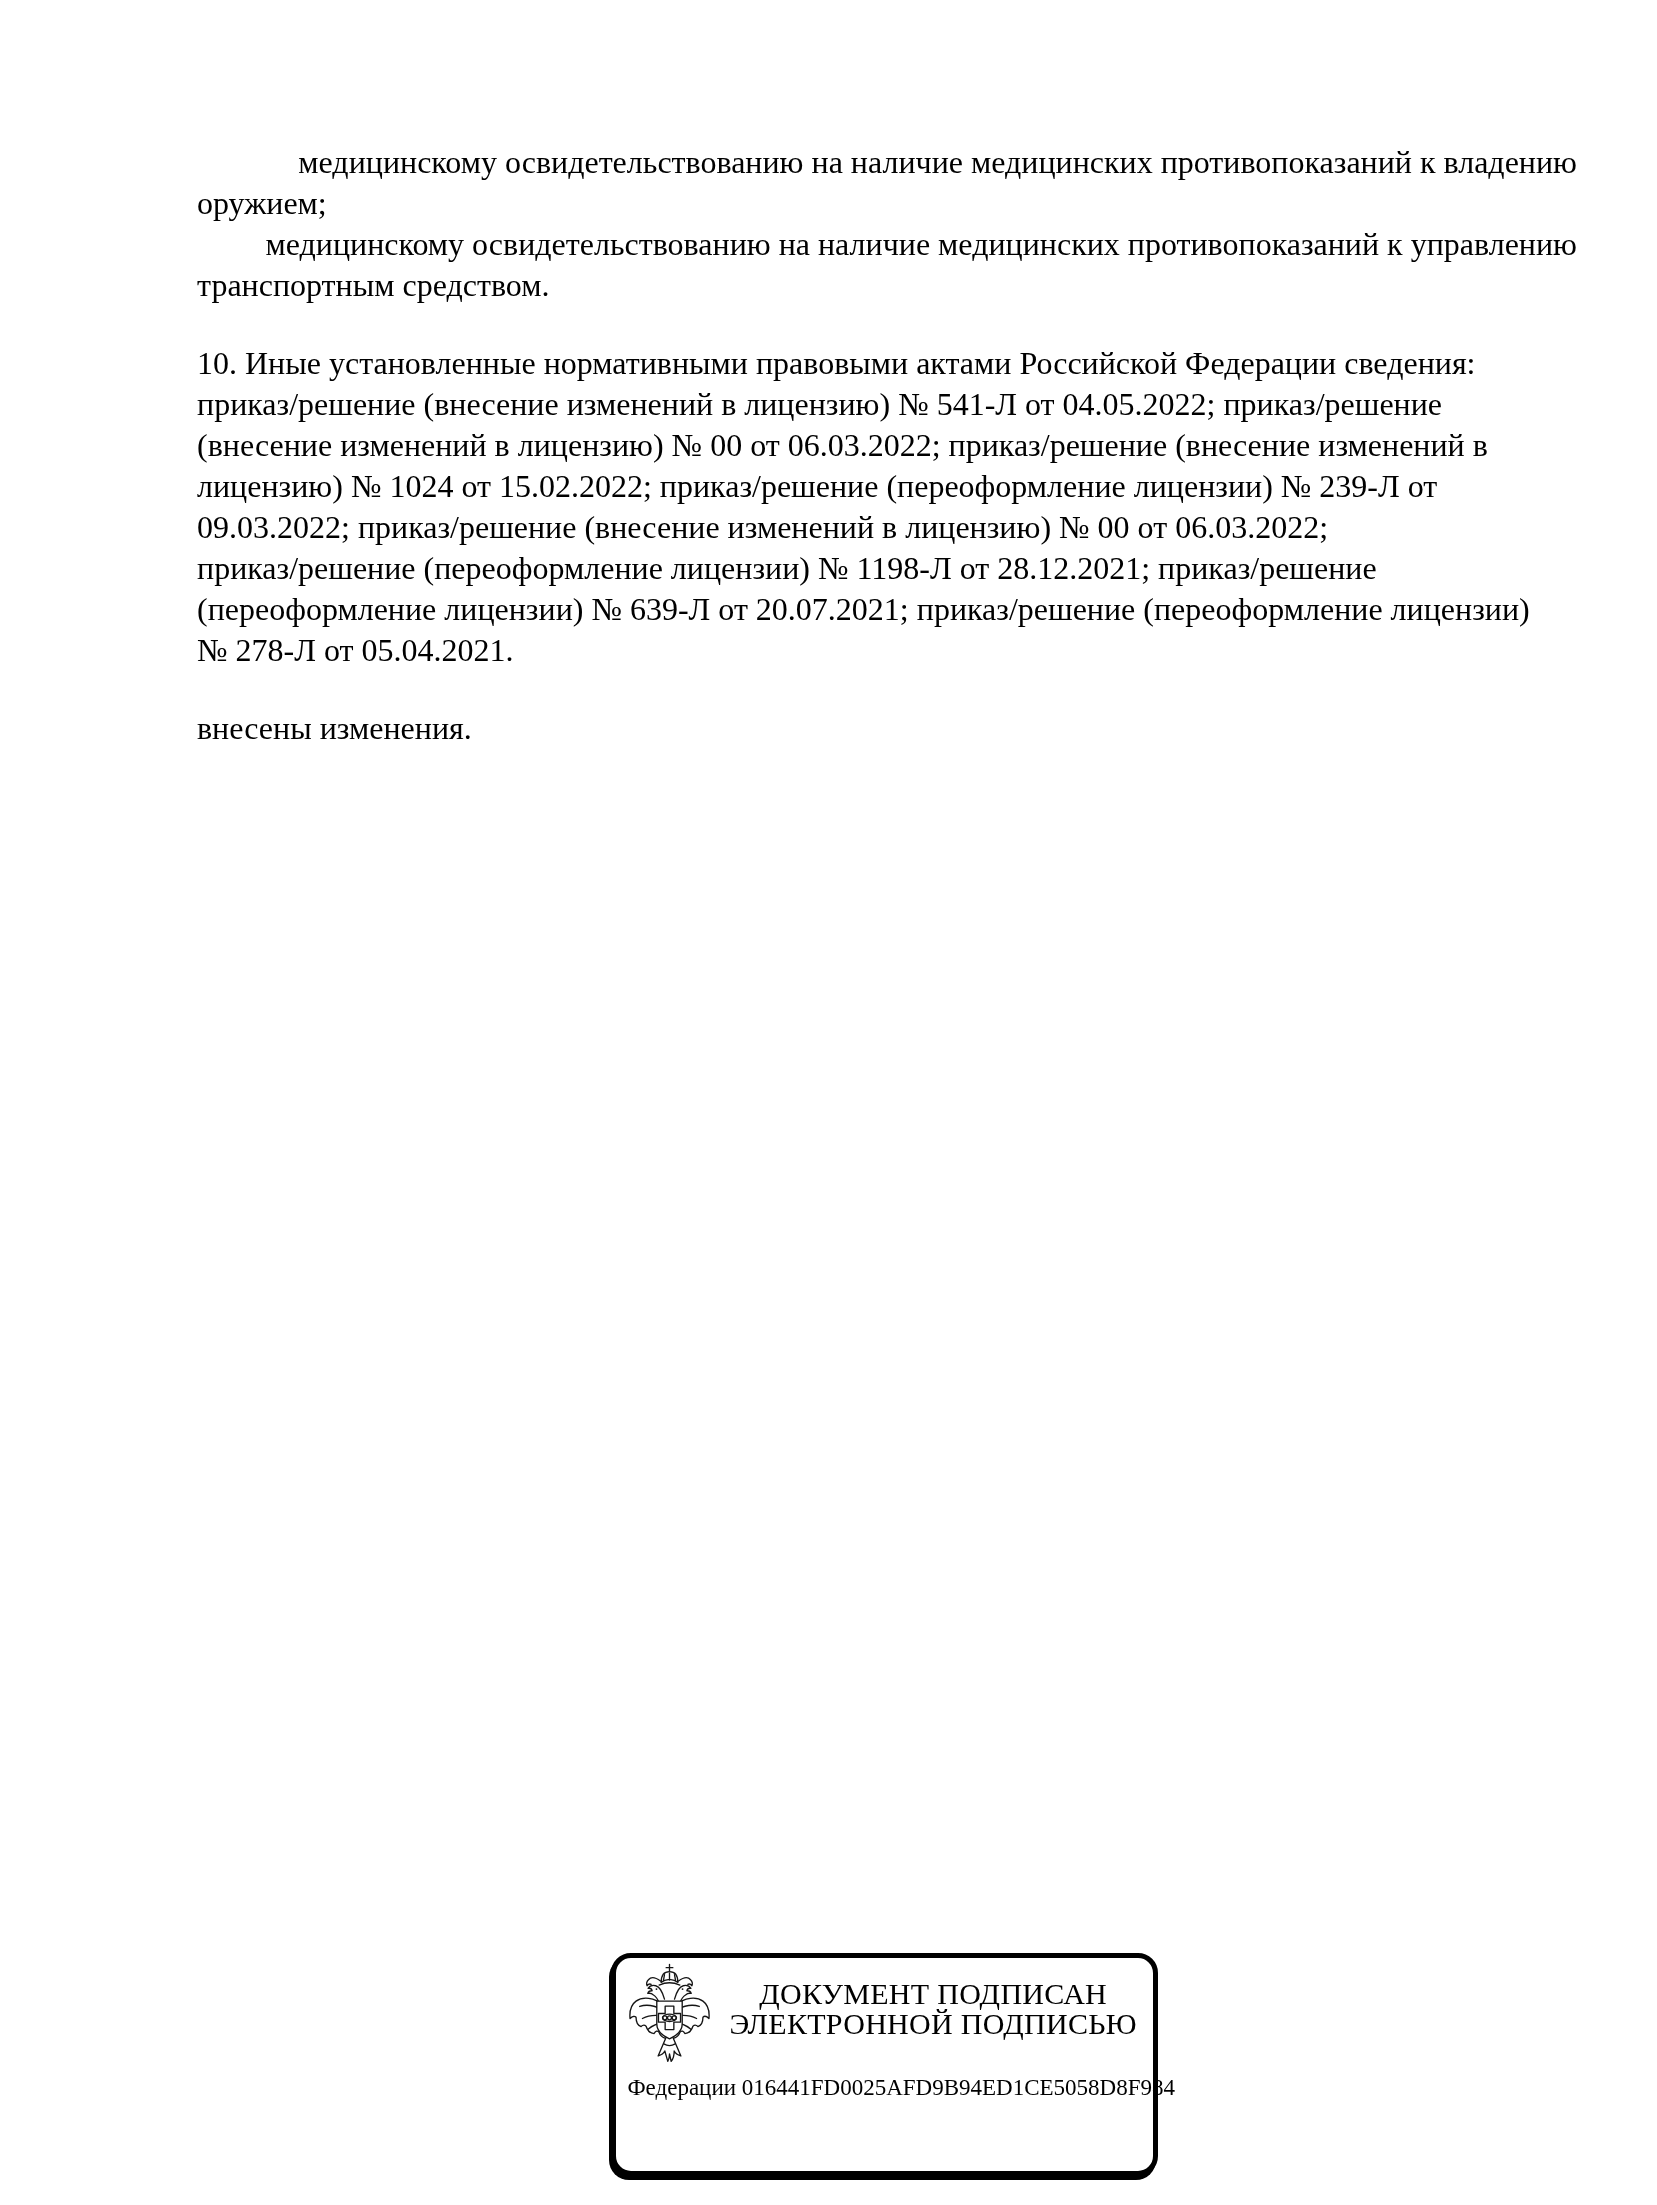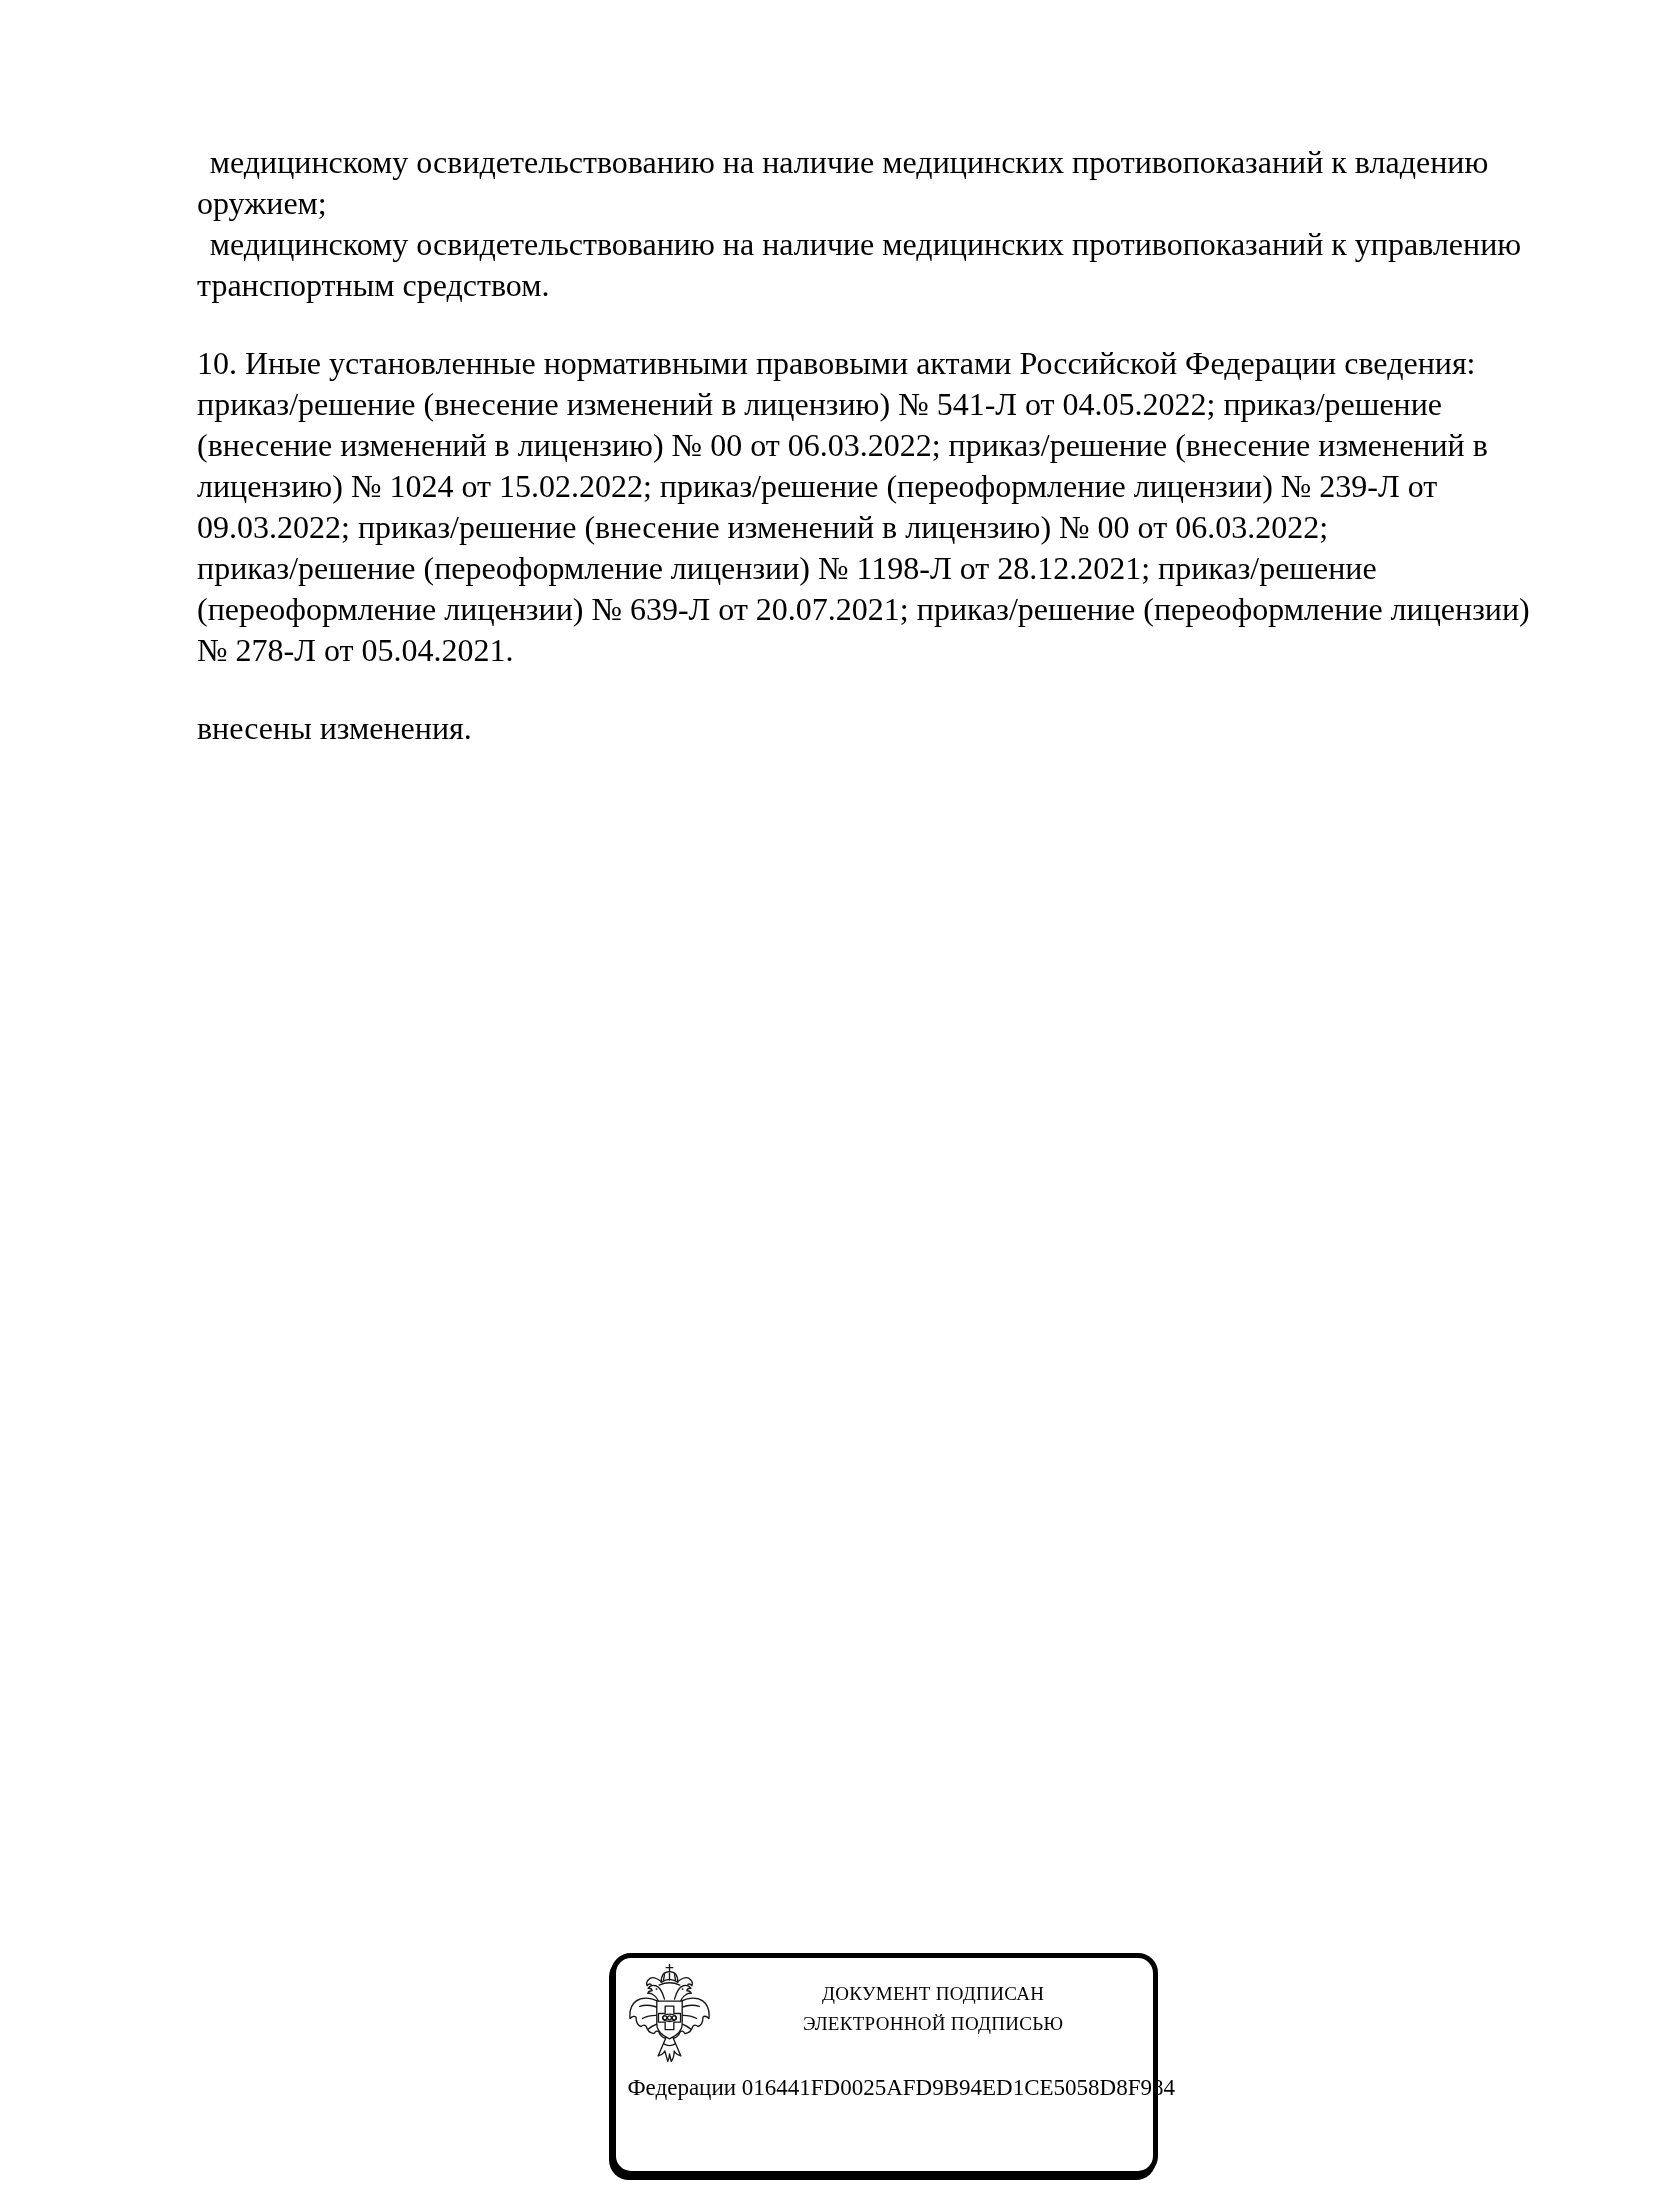--- a/index.html
+++ b/index.html
@@ -17,21 +17,21 @@
     position: absolute;
     left: 197px;
     top: 142px;
     width: 1380px;
     font-size: 32px;
     line-height: 41px;
   }
   .para { margin: 0; }
   .para + .para { margin-top: 37px; }
   .line { display: block; white-space: nowrap; }
-  .line.indent { padding-left: 12.7px; }
+  .line.indent { padding-left: 12.7px; text-align: right; }
   
   .stamp {
     position: absolute;
     left: 611px;
     top: 1953px;
     width: 537px;
     height: 213px;
     background: #ffffff;
     border: 5.3px solid #000000;
     border-radius: 20px;
@@ -44,21 +44,21 @@
     width: 85px;
     height: 101px;
   }
   .stamp-emblem svg { width: 100%; height: 100%; display: block; }
   .stamp-title {
     position: absolute;
     left: 100px;
     right: 2.7px;
     top: 21.4px;
     text-align: center;
-    font-size: 19px;
+    font-size: 30px;
     line-height: 30px;
     letter-spacing: 0.3px;
   }
   .stamp-info {
     position: absolute;
     left: 11.4px;
     top: 115px;
     right: 6.7px;
     font-size: 23px;
     line-height: 30px;

